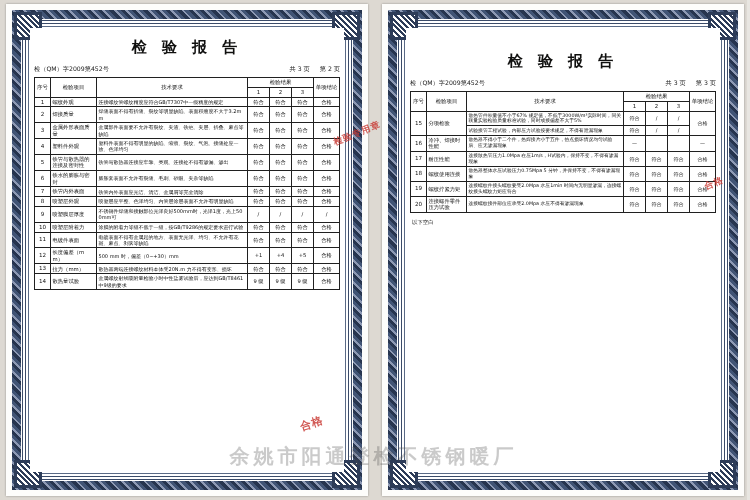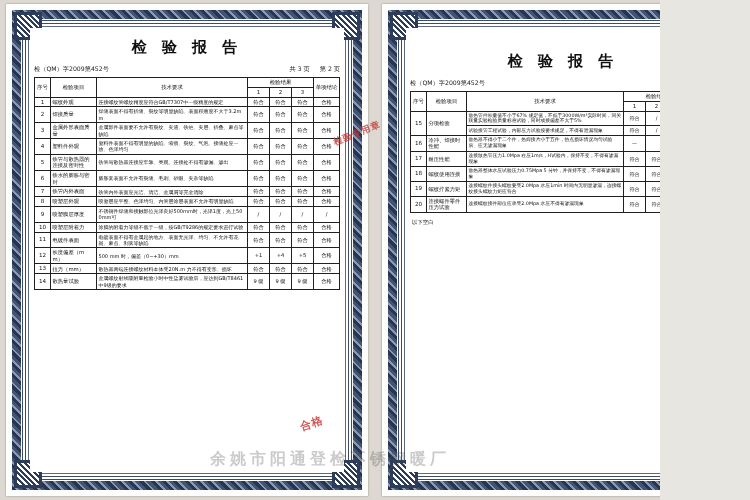--- a/index.html
+++ b/index.html
@@ -3,21 +3,21 @@
 <meta charset="utf-8">
 <style>
   html, body {
     margin: 0;
     padding: 0;
     background: #e8e6e1;
     font-family: "DejaVu Sans", sans-serif;
   }
   #page {
     position: relative;
-    width: 660px;
+    width: 747px;
     height: 500px;
     overflow: hidden;
     background: #ddd9d2;
   }
 
   
   .sheet {
     position: absolute;
     top: 4px;
     height: 492px;
@@ -142,21 +142,21 @@
     color: #151515;
   }
 
   
   .watermark {
     position: absolute;
     left: 0;
     right: 0;
     bottom: 30px;
     text-align: center;
-    font-size: 16px;
+    font-size: 20px;
     font-weight: bold;
     color: rgba(80,80,80,.30);
     letter-spacing: 4px;
     pointer-events: none;
     white-space: nowrap;
   }
 </style>
 </head>
 <body>
 

